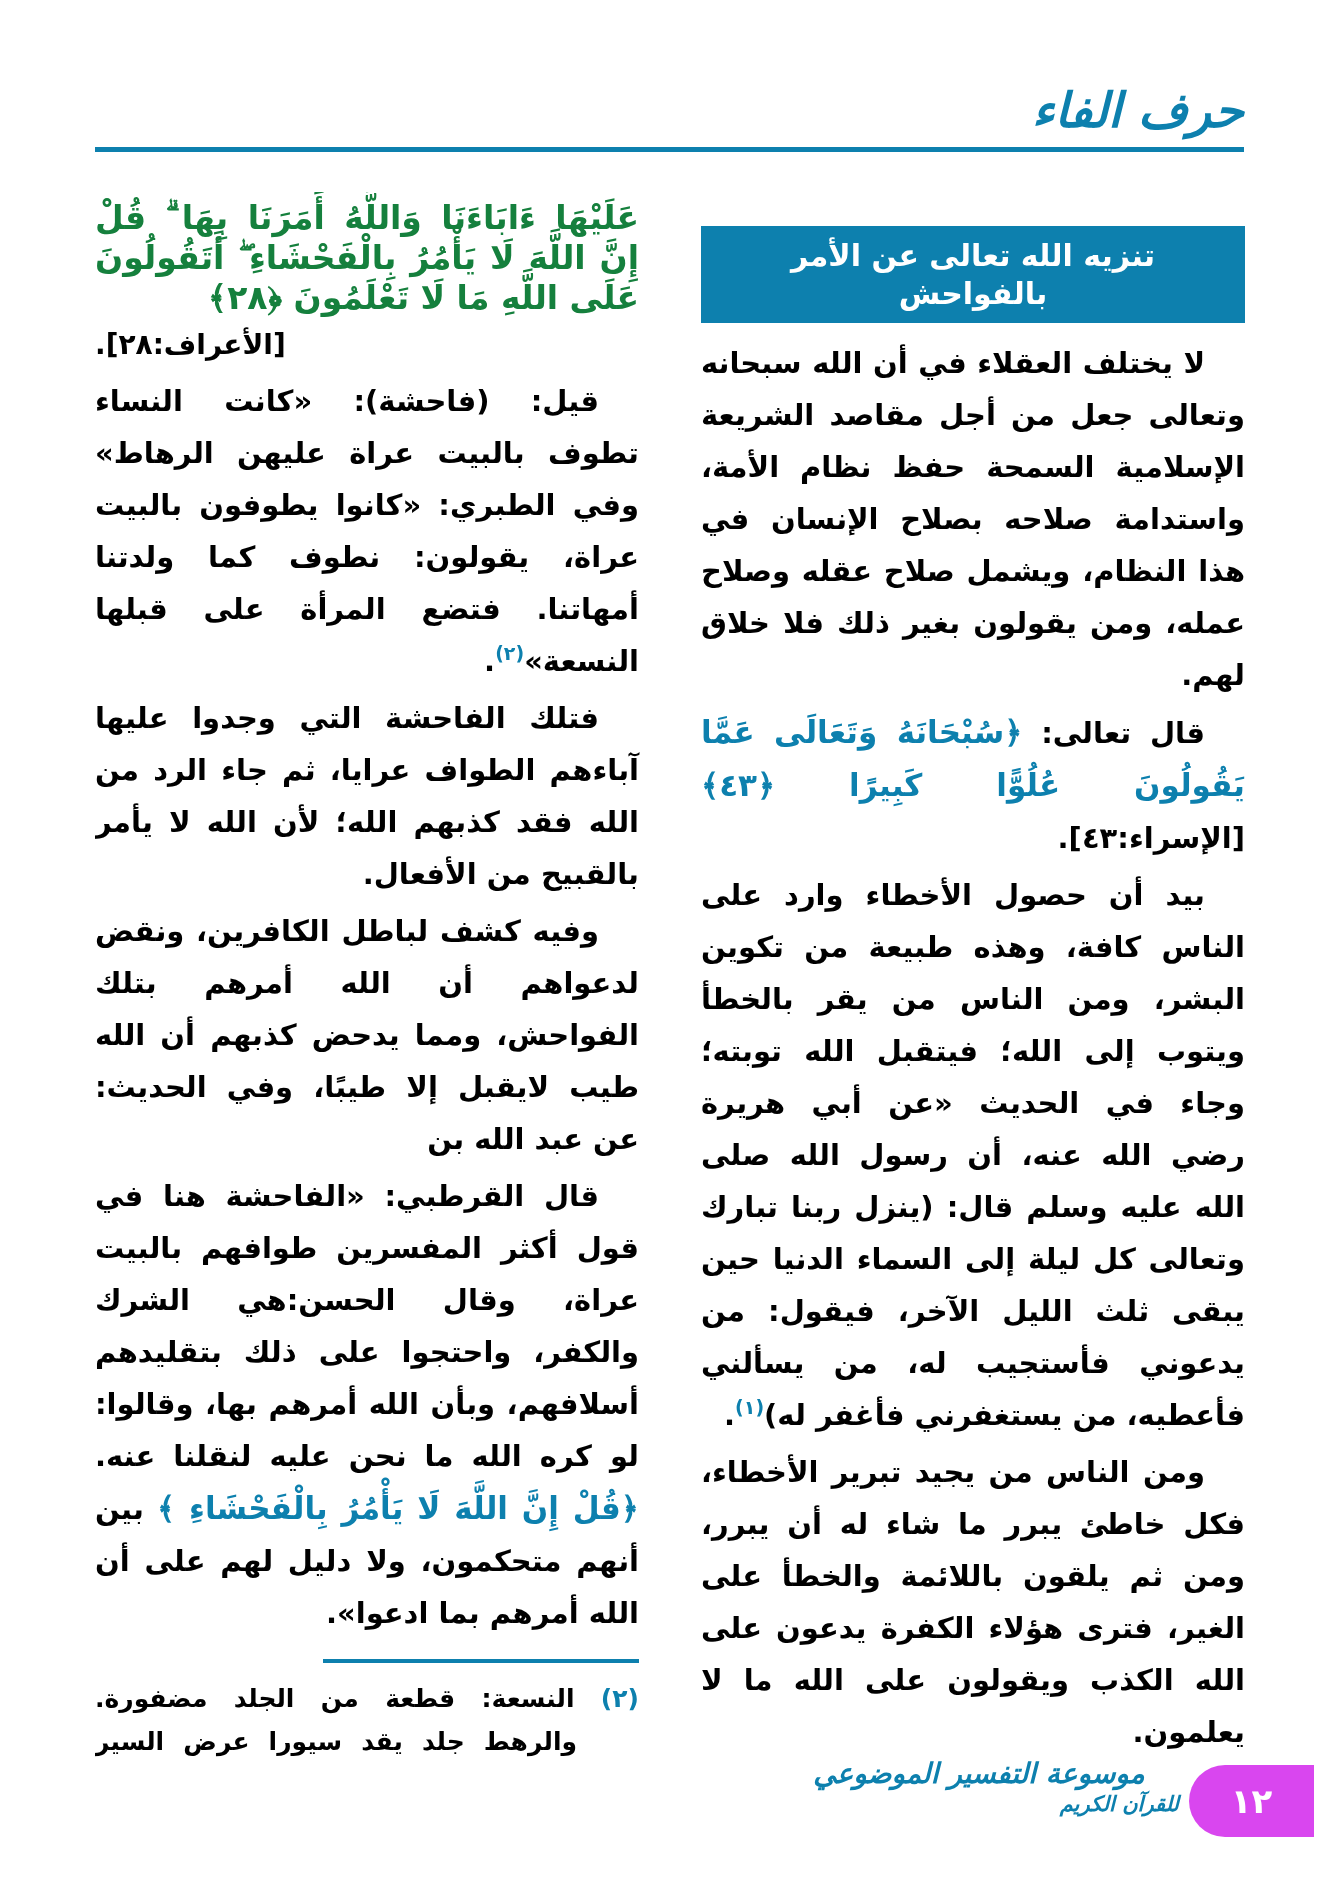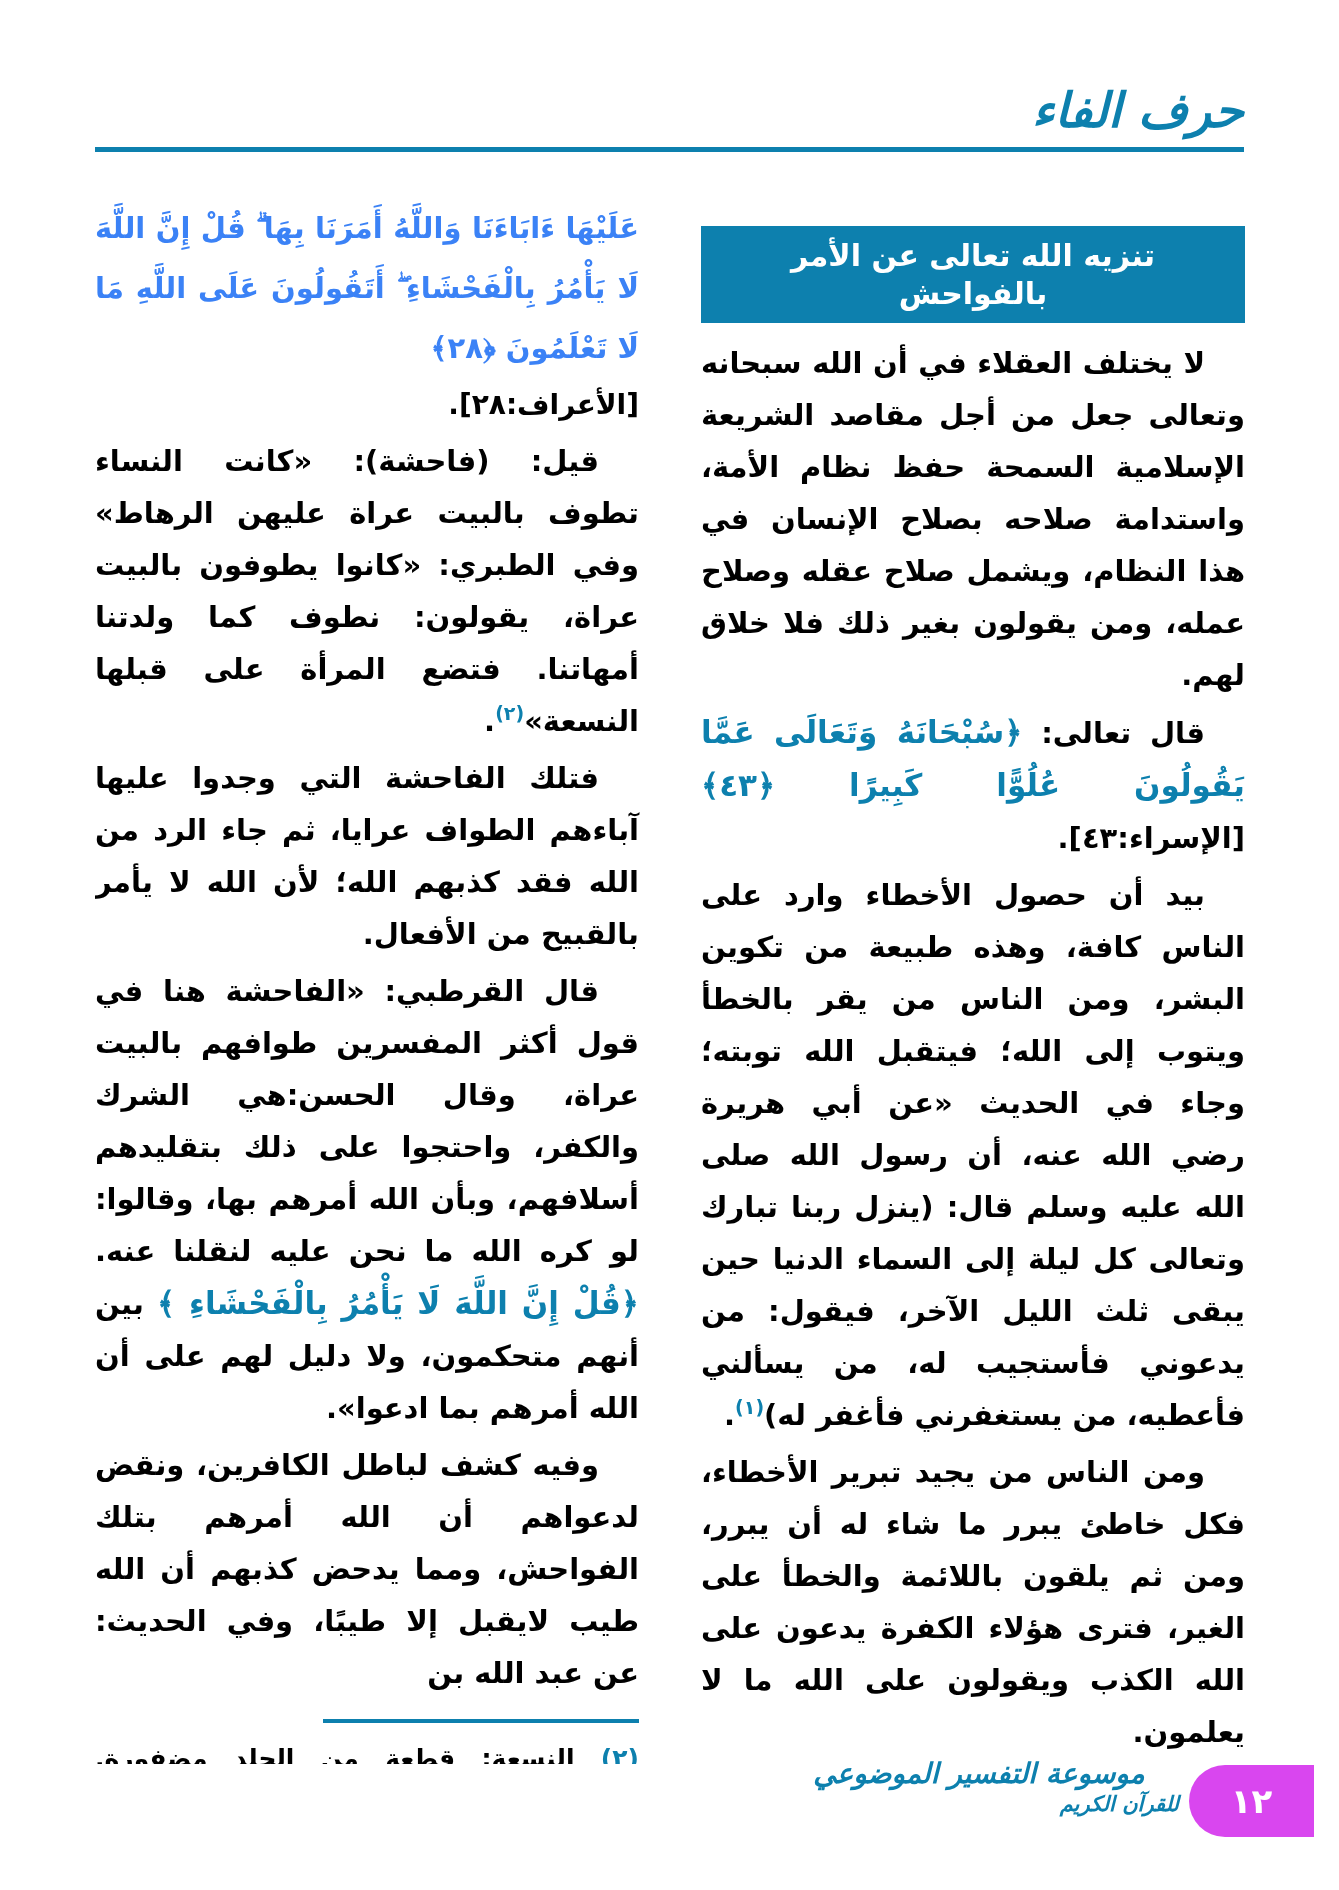--- a/index.html
+++ b/index.html
@@ -17,22 +17,22 @@
 
   .heading-box{background:#0d80ae;color:#ffffff;font-size:30px;font-weight:bold;text-align:center;
                padding:11px 22px;margin:34px 0 14px 0;line-height:1.25;}
 
   p.body{font-size:29px;font-weight:bold;color:#000;line-height:52px;text-align:justify;
          margin:5px 0;text-indent:40px;}
   .quran{color:#0d80ae;}
   .quran.big{font-size:31px;margin-top:20px;}
   sup.fn-ref{color:#0d80ae;font-size:19px;line-height:0;vertical-align:super;font-weight:bold;}
 
-  .quran-block{color:#3b82f6;font-size:29px;font-weight:bold;line-height:60px;text-align:justify;margin-top:6px;}
-  .verse-ref{font-size:28px;font-weight:bold;color:#000;margin:10px 0 14px 0;text-align:right;}
+  .quran-block{color:#15803d;font-size:33px;font-weight:bold;line-height:40px;text-align:justify;margin-top:6px;}
+  .verse-ref{font-size:28px;font-weight:bold;color:#000;margin:10px 0 14px 0;text-align:left;}
 
   .fn-sep{width:58%;height:4px;background:#0d80ae;margin:20px 0 14px auto;}
   .footnote{font-size:25px;font-weight:bold;color:#000;line-height:43px;text-align:justify;
             padding-right:62px;text-indent:-62px;}
   .fn-marker{color:#0d80ae;}
 
   
   .footer-logo{position:absolute;top:1756px;right:160px;width:400px;text-align:center;
                color:#0d80ae;font-weight:bold;font-style:italic;}
   .logo-line1{font-size:28px;line-height:1.25;}
@@ -69,23 +69,23 @@
     </div>
 
     <div class="col">
       <div class="quran-block">عَلَيْهَا ءَابَاءَنَا وَاللَّهُ أَمَرَنَا بِهَا ۗ قُلْ إِنَّ اللَّهَ لَا يَأْمُرُ بِالْفَحْشَاءِ ۖ أَتَقُولُونَ عَلَى اللَّهِ مَا لَا تَعْلَمُونَ ﴿٢٨﴾</div>
       <div class="verse-ref">[الأعراف:٢٨].</div>
 
       <p class="body"><span>قيل: (فاحشة): «كانت النساء تطوف بالبيت عراة عليهن الرهاط» وفي الطبري: «كانوا يطوفون بالبيت عراة، يقولون: نطوف كما ولدتنا أمهاتنا. فتضع المرأة على قبلها النسعة»</span><sup class="fn-ref">(٢)</sup><span>.</span></p>
 
       <p class="body">فتلك الفاحشة التي وجدوا عليها آباءهم الطواف عرايا، ثم جاء الرد من الله فقد كذبهم الله؛ لأن الله لا يأمر بالقبيح من الأفعال.</p>
 
+      <p class="body">وفيه كشف لباطل الكافرين، ونقض لدعواهم أن الله أمرهم بتلك الفواحش، ومما يدحض كذبهم أن الله طيب لايقبل إلا طيبًا، وفي الحديث: عن عبد الله بن</p>
+
       <p class="body"><span>قال القرطبي: «الفاحشة هنا في قول أكثر المفسرين طوافهم بالبيت عراة، وقال الحسن:هي الشرك والكفر، واحتجوا على ذلك بتقليدهم أسلافهم، وبأن الله أمرهم بها، وقالوا: لو كره الله ما نحن عليه لنقلنا عنه. </span><span class="quran big">﴿قُلْ إِنَّ اللَّهَ لَا يَأْمُرُ بِالْفَحْشَاءِ ﴾</span><span> بين أنهم متحكمون، ولا دليل لهم على أن الله أمرهم بما ادعوا».</span></p>
-
-      <p class="body">وفيه كشف لباطل الكافرين، ونقض لدعواهم أن الله أمرهم بتلك الفواحش، ومما يدحض كذبهم أن الله طيب لايقبل إلا طيبًا، وفي الحديث: عن عبد الله بن</p>
 
       <div class="fn-sep"></div>
       <div class="footnote"><span class="fn-marker">(٢)</span><span> النسعة: قطعة من الجلد مضفورة. والرهط جلد يقد سيورا عرض السير أربع أصابع أو شبر، تلبسه الجارية الصغيرة قبل أن تدرك، وتلبسه أيضا وهي حائض.</span></div>
     </div>
 
   </div>
 
   <div class="footer-logo">
     <div class="logo-line1">موسوعة التفسير الموضوعي</div>
     <div class="logo-line2">للقرآن الكريم</div>

